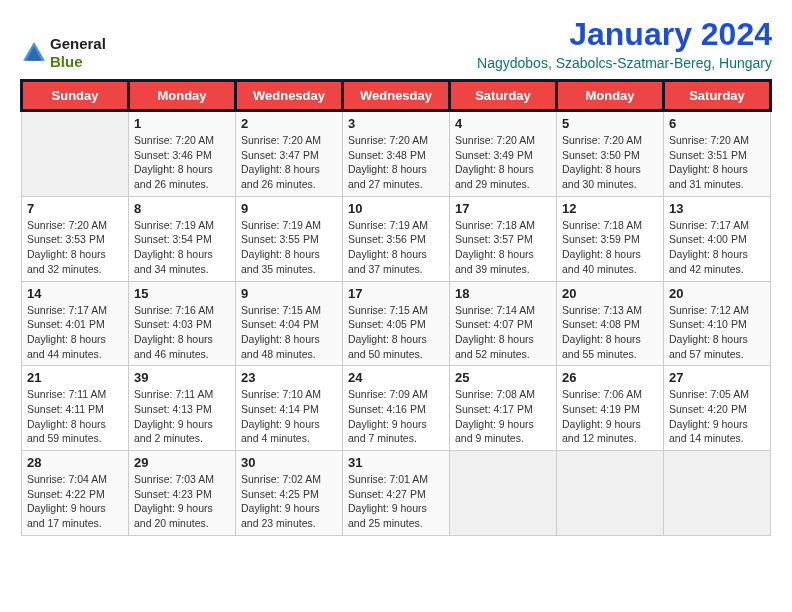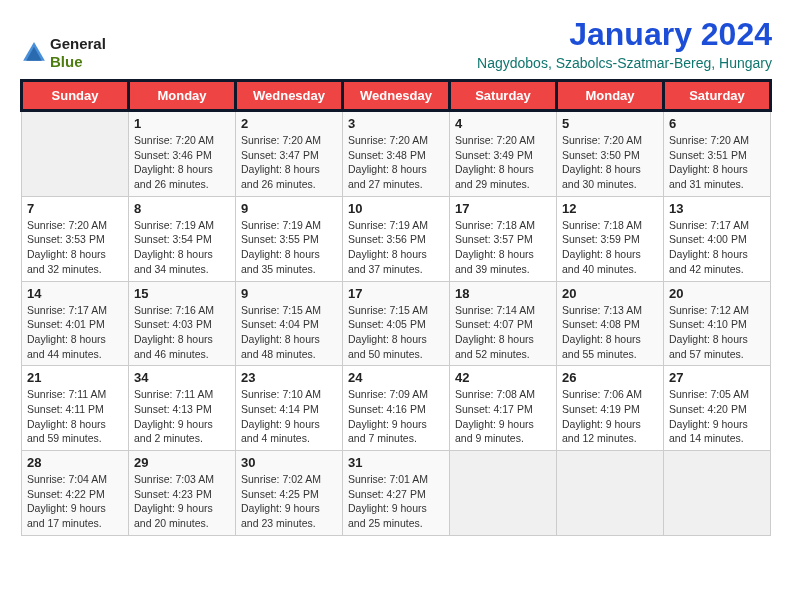--- a/index.html
+++ b/index.html
@@ -201,33 +201,33 @@
           <span class="day-num">20</span>
           <div class="cell-text">Sunrise: 7:12 AM<br>Sunset: 4:10 PM<br>Daylight: 8 hours<br>and 57 minutes.</div>
         </td>
       </tr>
       <tr>
         <td>
           <span class="day-num">21</span>
           <div class="cell-text">Sunrise: 7:11 AM<br>Sunset: 4:11 PM<br>Daylight: 8 hours<br>and 59 minutes.</div>
         </td>
         <td>
-          <span class="day-num">34</span>
+          <span class="day-num">39</span>
           <div class="cell-text">Sunrise: 7:11 AM<br>Sunset: 4:13 PM<br>Daylight: 9 hours<br>and 2 minutes.</div>
         </td>
         <td>
           <span class="day-num">23</span>
           <div class="cell-text">Sunrise: 7:10 AM<br>Sunset: 4:14 PM<br>Daylight: 9 hours<br>and 4 minutes.</div>
         </td>
         <td>
           <span class="day-num">24</span>
           <div class="cell-text">Sunrise: 7:09 AM<br>Sunset: 4:16 PM<br>Daylight: 9 hours<br>and 7 minutes.</div>
         </td>
         <td>
-          <span class="day-num">42</span>
+          <span class="day-num">25</span>
           <div class="cell-text">Sunrise: 7:08 AM<br>Sunset: 4:17 PM<br>Daylight: 9 hours<br>and 9 minutes.</div>
         </td>
         <td>
           <span class="day-num">26</span>
           <div class="cell-text">Sunrise: 7:06 AM<br>Sunset: 4:19 PM<br>Daylight: 9 hours<br>and 12 minutes.</div>
         </td>
         <td>
           <span class="day-num">27</span>
           <div class="cell-text">Sunrise: 7:05 AM<br>Sunset: 4:20 PM<br>Daylight: 9 hours<br>and 14 minutes.</div>
         </td>

